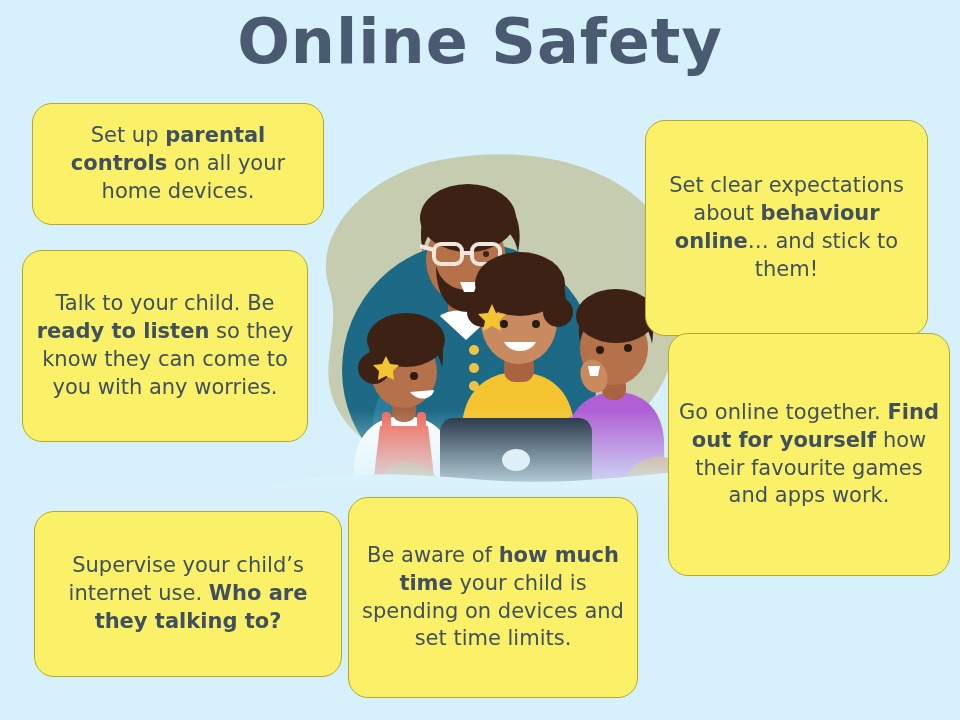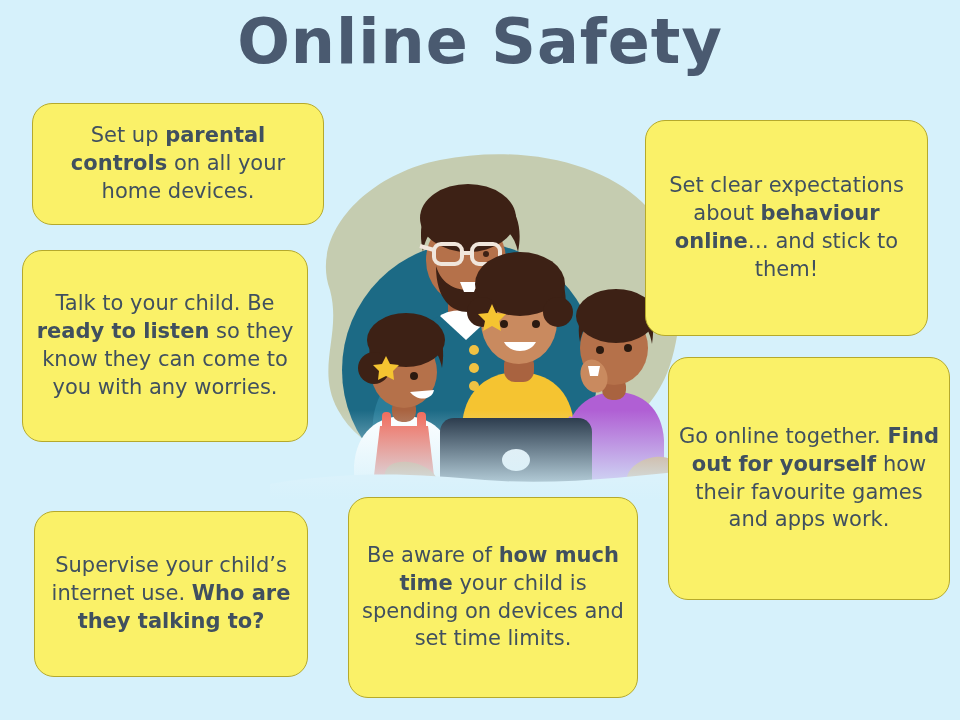--- a/index.html
+++ b/index.html
@@ -67,23 +67,23 @@
     display: flex;
     align-items: center;
     justify-content: center;
     padding: 0 10px;
   }
   .tip-text { display: block; width: 100%; }
   .tip-text b { font-weight: bold; }
 
   #tip-parental-controls { left: 32px;  top: 103px; width: 292px; height: 122px; }
   #tip-talk-listen       { left: 22px;  top: 250px; width: 286px; height: 192px; }
-  #tip-supervise         { left: 34px;  top: 511px; width: 274px; height: 166px; }
+  #tip-supervise         { left: 34px;  top: 511px; width: 308px; height: 166px; }
   #tip-expectations      { left: 645px; top: 120px; width: 283px; height: 216px; }
-  #tip-go-online         { left: 668px; top: 333px; width: 282px; height: 243px; margin-top: 24px; }
+  #tip-go-online         { left: 668px; top: 333px; width: 282px; height: 243px; }
   #tip-screen-time       { left: 348px; top: 497px; width: 290px; height: 201px; }
 </style>
 </head>
 <body>
 
 <div id="poster">
 
   <div id="poster-title">Online Safety</div>
 
   <div id="illustration">

